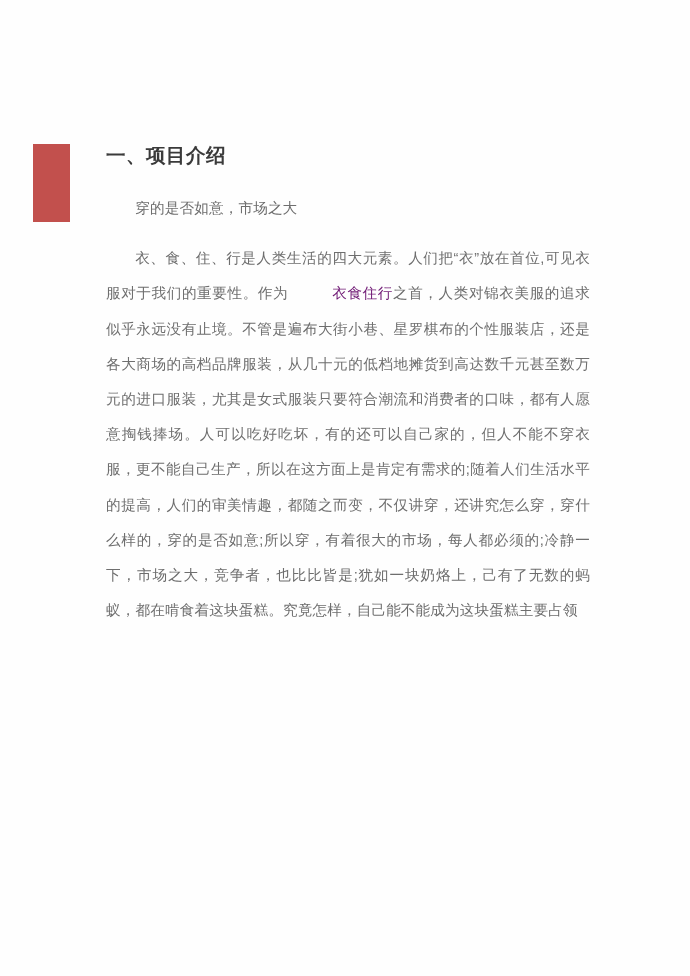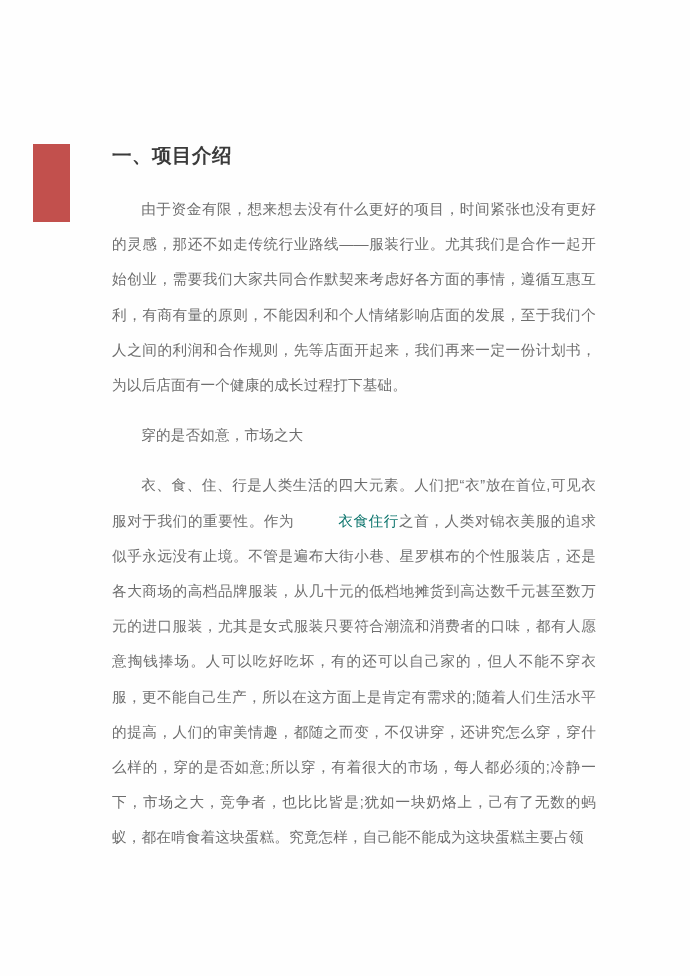--- a/index.html
+++ b/index.html
@@ -29,21 +29,21 @@
     left: 33px;
     top: 144px;
     width: 37px;
     height: 78px;
     background: #c2504d;
   }
 
   
   .content {
     position: absolute;
-    left: 112px;
+    left: 106px;
     top: 140px;
     width: 484px;
   }
 
   .doc-title {
     margin: 0;
     padding: 0;
     font-size: 19.5px;
     font-weight: bold;
     color: #3a3a3a;
@@ -66,36 +66,35 @@
     text-indent: 2em;
   }
   .para.gap {
     margin-top: 15px;
   }
   .para.gap-lg {
     margin-top: 16px;
   }
 
   .linktext {
-    color: #0f766e;
+    color: #701a75;
     margin-left: 44px;
   }
 </style>
 </head>
 <body>
 
 <div class="page">
 
   <div class="accent-block"></div>
 
   <div class="content">
 
     <h1 class="doc-title">一、项目介绍</h1>
 
-    <p class="para indent gap-lg">由于资金有限，想来想去没有什么更好的项目，时间紧张也没有更好的灵感，那还不如走传统行业路线——服装行业。尤其我们是合作一起开始创业，需要我们大家共同合作默契来考虑好各方面的事情，遵循互惠互利，有商有量的原则，不能因利和个人情绪影响店面的发展，至于我们个人之间的利润和合作规则，先等店面开起来，我们再来一定一份计划书，为以后店面有一个健康的成长过程打下基础。</p>
 
 
     <p class="para indent gap">穿的是否如意，市场之大</p>
 
     <p class="para indent gap"><span>衣、食、住、行是人类生活的四大元素。人们把“衣”放在首位,可见衣服对于我们的重要性。作为</span><span class="linktext">衣食住行</span><span>之首，人类对锦衣美服的追求似乎永远没有止境。不管是遍布大街小巷、星罗棋布的个性服装店，还是各大商场的高档品牌服装，从几十元的低档地摊货到高达数千元甚至数万元的进口服装，尤其是女式服装只要符合潮流和消费者的口味，都有人愿意掏钱捧场。人可以吃好吃坏，有的还可以自己家的，但人不能不穿衣服，更不能自己生产，所以在这方面上是肯定有需求的;随着人们生活水平的提高，人们的审美情趣，都随之而变，不仅讲穿，还讲究怎么穿，穿什么样的，穿的是否如意;所以穿，有着很大的市场，每人都必须的;冷静一下，市场之大，竞争者，也比比皆是;犹如一块奶烙上，己有了无数的蚂蚁，都在啃食着这块蛋糕。究竟怎样，自己能不能成为这块蛋糕主要占领</span></p>
 
   </div>
 </div>
 
 </body></html>

